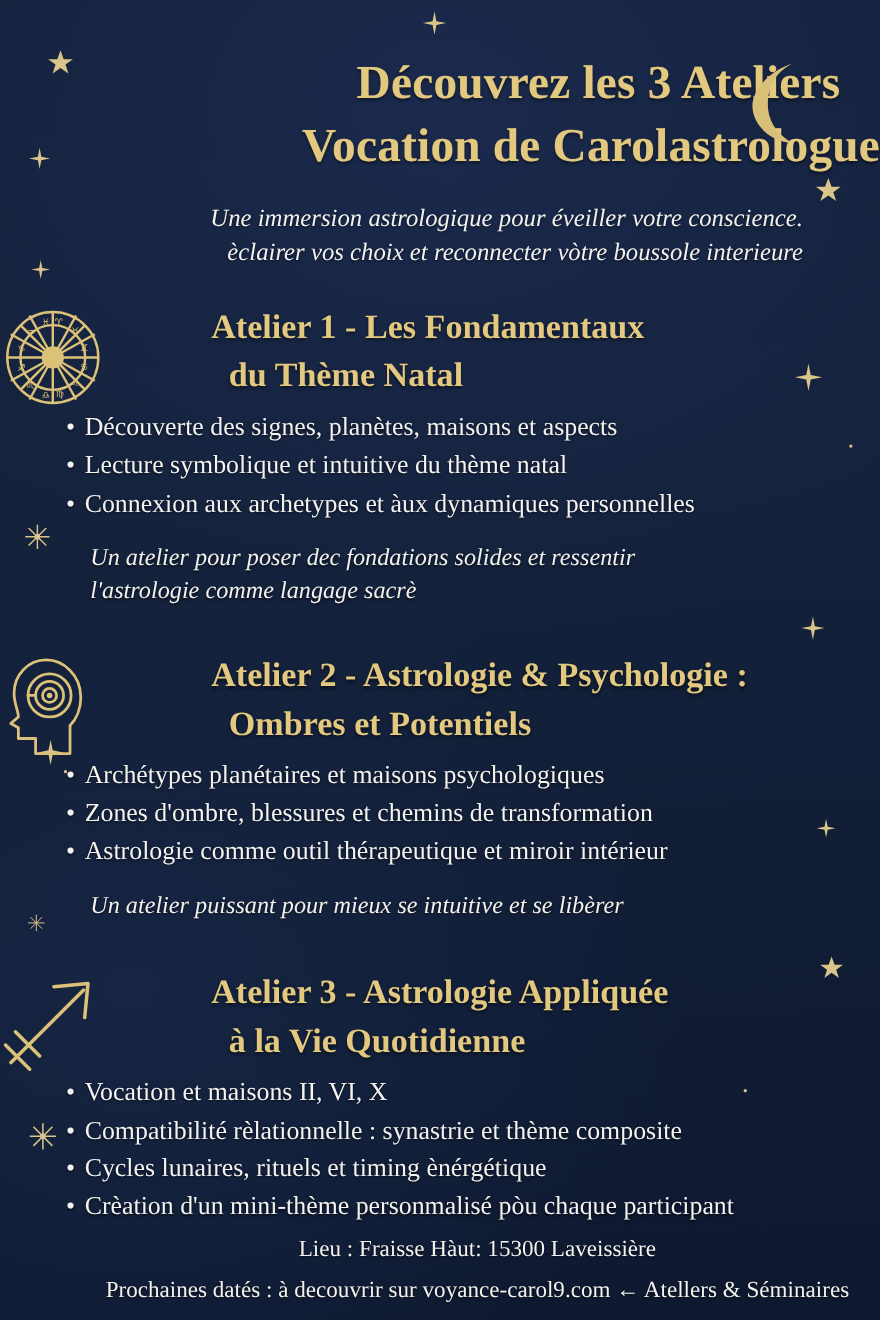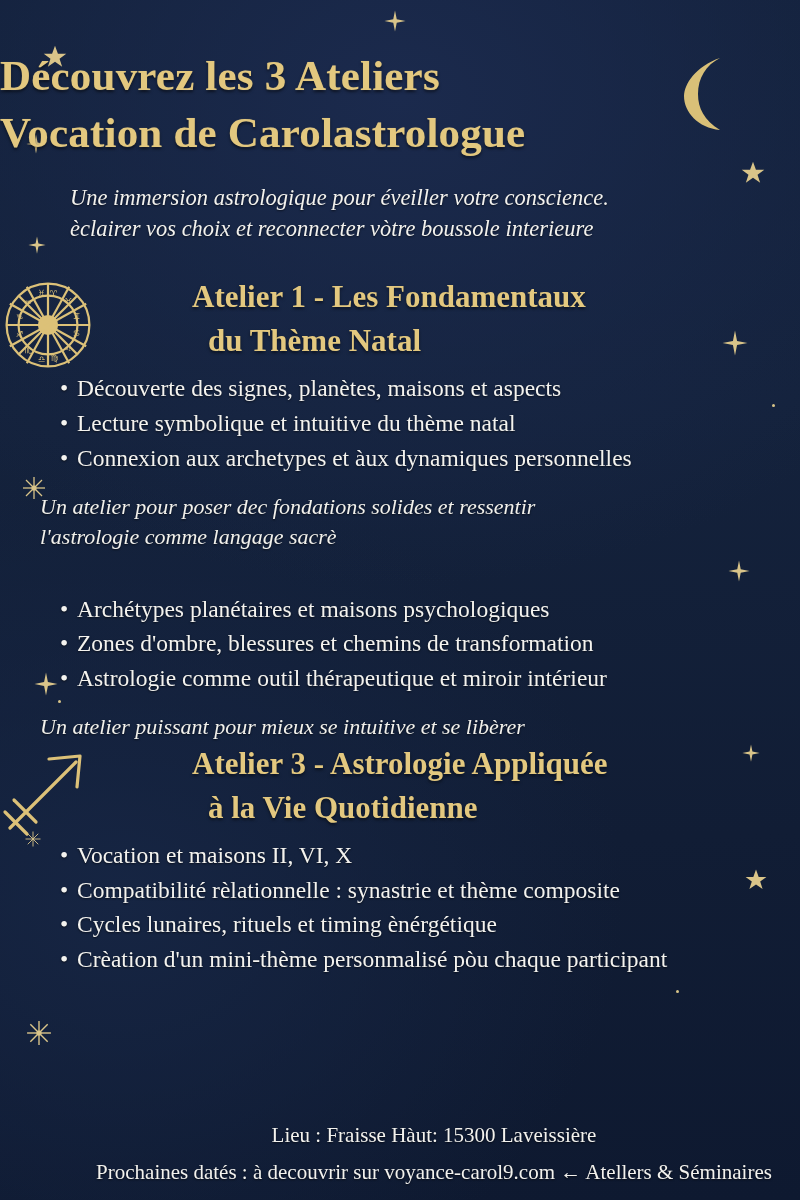--- a/index.html
+++ b/index.html
@@ -38,21 +38,21 @@
   .star5 svg, .star4 svg, .starburst svg { display: block; }
   .dot {
     border-radius: 50%;
     background: #d8c489;
   }
 
   
   .header {
     position: relative;
     padding-top: 48px;
-    text-align: left;
+    text-align: right;
   }
   .title-block {
     position: relative;
     display: block;
   }
   .title-line {
     display: block;
     color: #e3c87f;
     font-weight: 700;
     font-size: 43px;
@@ -131,33 +131,33 @@
   .bullets li::before {
     content: "•";
     display: inline-block;
     width: 17px;
     margin-left: -2px;
     color: #f4f3ef;
   }
 
   .note {
     margin: 16px 0 0 0;
-    padding-left: 40px;
+    padding-left: 82px;
     padding-right: 60px;
     color: #f2f1ec;
     font-style: italic;
     font-size: 22px;
     line-height: 1.36;
     text-shadow: 0 1px 2px rgba(0,0,0,0.6);
   }
   .note span { display: block; }
 
   .ws1 { margin-top: 2px; }
   .ws2 { margin-top: 40px; }
-  .ws3 { }
+  .ws3 { margin-top: 42px; }
 
   
   .footer {
     position: absolute;
     left: 0;
     right: 0;
     bottom: 14px;
     padding-left: 82px;
     padding-right: 14px;
     text-align: center;
@@ -326,20 +326,38 @@
         <li>Lecture symbolique et intuitive du thème natal</li>
         <li>Connexion aux archetypes et àux dynamiques personnelles</li>
       </ul>
       <div class="note">
         <span>Un atelier pour poser dec fondations solides et ressentir</span>
         <span>l'astrologie comme langage sacrè</span>
       </div>
     </div>
 
     <div class="workshop ws2">
+      <div class="ws-head">
+        <span class="ws-icon">
+          <svg width="90" height="94" viewBox="0 0 92 96">
+            <g fill="none" stroke="#dcc178" stroke-width="2.6" stroke-linejoin="round" stroke-linecap="round">
+              <path d="M72 40 C72 18 55 5 40 5 C23 5 10 19 10 36 C10 46 14 52 14 58 L7 64 L14 68 L14 78 L30 78 L30 92 L62 92 L62 66 C68 60 72 50 72 40 Z"></path>
+              <circle cx="43" cy="38" r="20"></circle>
+              <circle cx="43" cy="38" r="13"></circle>
+              <circle cx="43" cy="38" r="6.5"></circle>
+              <path d="M30 38 L23 38"></path>
+            </g>
+            <circle cx="43" cy="38" r="2.6" fill="#dcc178"></circle>
+          </svg>
+        </span>
+        <div class="ws-title">
+          <span class="t1">Atelier 2 - Astrologie &amp; Psychologie :</span>
+          <span class="t2">Ombres et Potentiels</span>
+        </div>
+      </div>
       <ul class="bullets">
         <li>Archétypes planétaires et maisons psychologiques</li>
         <li>Zones d'ombre, blessures et chemins de transformation</li>
         <li>Astrologie comme outil thérapeutique et miroir intérieur</li>
       </ul>
       <div class="note">
         <span>Un atelier puissant pour mieux se intuitive et se libèrer</span>
       </div>
     </div>
 

